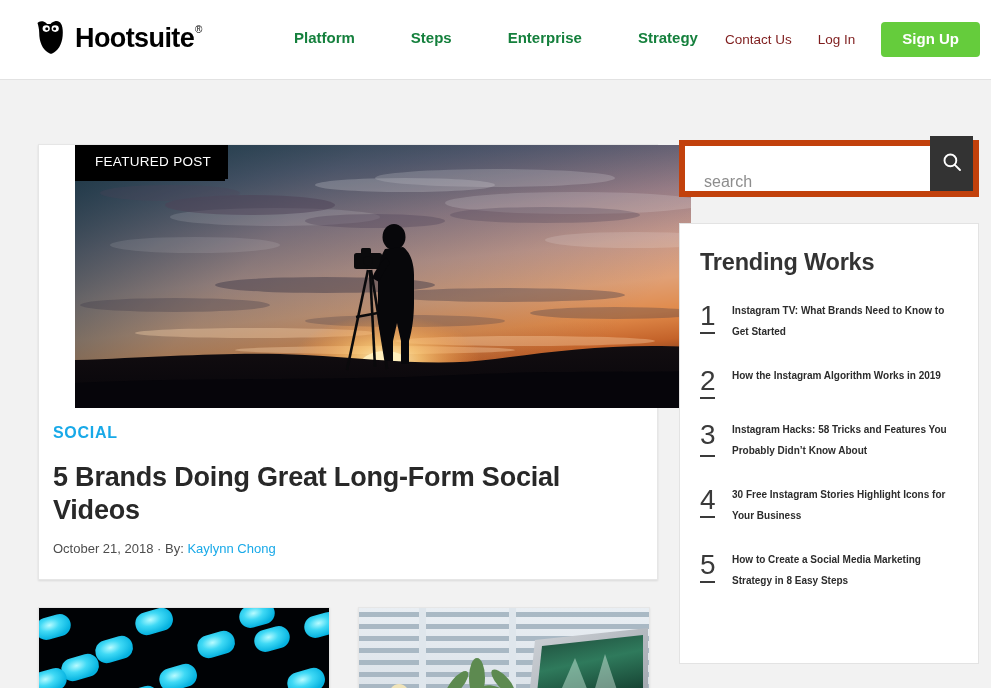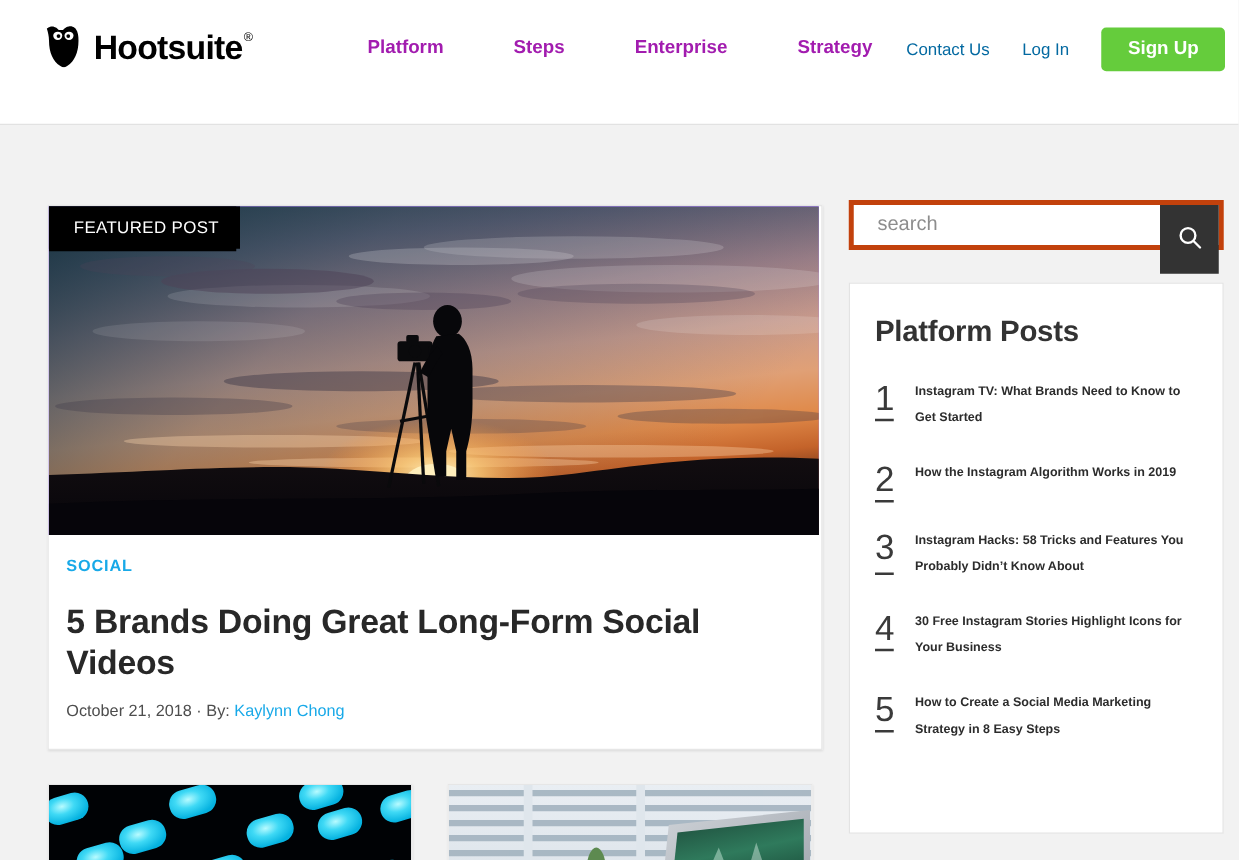--- a/index.html
+++ b/index.html
@@ -10,21 +10,21 @@
     overflow: hidden;
     background: #f2f2f2;
     font-family: "Liberation Sans", sans-serif;
     -webkit-font-smoothing: antialiased;
   }
 
   
   .site-header {
     position: relative;
     width: 991px;
-    height: 100px;
+    height: 80px;
     background: #ffffff;
     border-bottom: 1px solid #e2e2e2;
     display: flex;
     align-items: center;
   }
   .logo-wrap {
     position: absolute;
     left: 36px;
     top: 20px;
     display: flex;
@@ -55,38 +55,38 @@
   .main-nav {
     position: absolute;
     left: 294px;
     top: 28px;
     display: flex;
     gap: 0;
   }
   .main-nav a {
     font-size: 15px;
     font-weight: bold;
-    color: #a21caf;
+    color: #15803d;
     text-decoration: none;
     margin-right: 56px;
     line-height: 20px;
     white-space: nowrap;
   }
   .main-nav a:last-child { margin-right: 0; }
 
   .util-nav {
     position: absolute;
     right: 11px;
     top: 22px;
     display: flex;
     align-items: center;
   }
   .util-nav a.util-link {
     font-size: 13.5px;
-    color: #0369a1;
+    color: #7f1d1d;
     text-decoration: none;
     margin-right: 26px;
     line-height: 20px;
     white-space: nowrap;
   }
   .signup-btn {
     display: inline-block;
     background: #65cc3c;
     color: #ffffff;
     font-size: 15px;
@@ -120,38 +120,39 @@
     width: 620px;
     background: #ffffff;
     border: 1px solid #e6e6e6;
     box-shadow: 0 1px 2px rgba(0,0,0,0.10);
   }
   .featured-media {
     position: relative;
     width: 616px;
     height: 263px;
     overflow: hidden;
-    background: #8b5cf6;
+    background: #701a75;
+    margin-left: 36px;
   }
   .hero-svg { display: block; width: 618px; height: 263px; }
   .featured-badge {
     position: absolute;
     left: 0;
     top: 0;
     background: #000000;
     color: #ffffff;
     font-size: 13.5px;
     letter-spacing: 0.3px;
     padding: 8px 17px 9px 20px;
     line-height: 17px;
   }
   .featured-body { padding: 16px 14px 22px 14px; }
   .cat-link {
     display: inline-block;
-    font-size: 13px;
+    font-size: 16px;
     font-weight: bold;
     color: #18a9e8;
     letter-spacing: 0.7px;
     text-decoration: none;
     line-height: 16px;
     text-align: right;
   }
   .featured-title {
     margin-top: 19px;
     font-size: 27px;
@@ -187,23 +188,24 @@
   
   .sidebar {
     position: absolute;
     left: 679px;
     top: 60px;
     width: 300px;
   }
   .search-row {
     display: flex;
     width: 300px;
-    height: 40px;
+    height: 57px;
     background: #ffffff;
-    border: 4px solid #c2410c;
+    border: 6px solid #c2410c;
+    align-items: flex-end;
   }
   .search-input {
     flex: 1;
     border: none;
     outline: none;
     padding: 0 19px;
     font-size: 16px;
     color: #333;
     font-family: "Liberation Sans", sans-serif;
     background: transparent;
@@ -535,21 +537,21 @@
         <span>
           <svg width="20" height="20" viewBox="0 0 20 20" xmlns="http://www.w3.org/2000/svg">
             <circle cx="8.4" cy="8.4" r="5.9" fill="none" stroke="#ffffff" stroke-width="1.9"></circle>
             <line x1="12.8" y1="12.8" x2="18" y2="18" stroke="#ffffff" stroke-width="1.9" stroke-linecap="round"></line>
           </svg>
         </span>
       </button>
     </div>
 
     <section class="trending-panel">
-      <h3 class="trending-title">Platform Posts</h3>
+      <h3 class="trending-title">Trending Works</h3>
 
       <div class="trend-item">
         <div class="trend-rank">1</div>
         <a class="trend-link" href="#">Instagram TV: What Brands Need to Know to Get Started</a>
       </div>
 
       <div class="trend-item">
         <div class="trend-rank">2</div>
         <a class="trend-link" href="#">How the Instagram Algorithm Works in 2019</a>
       </div>

